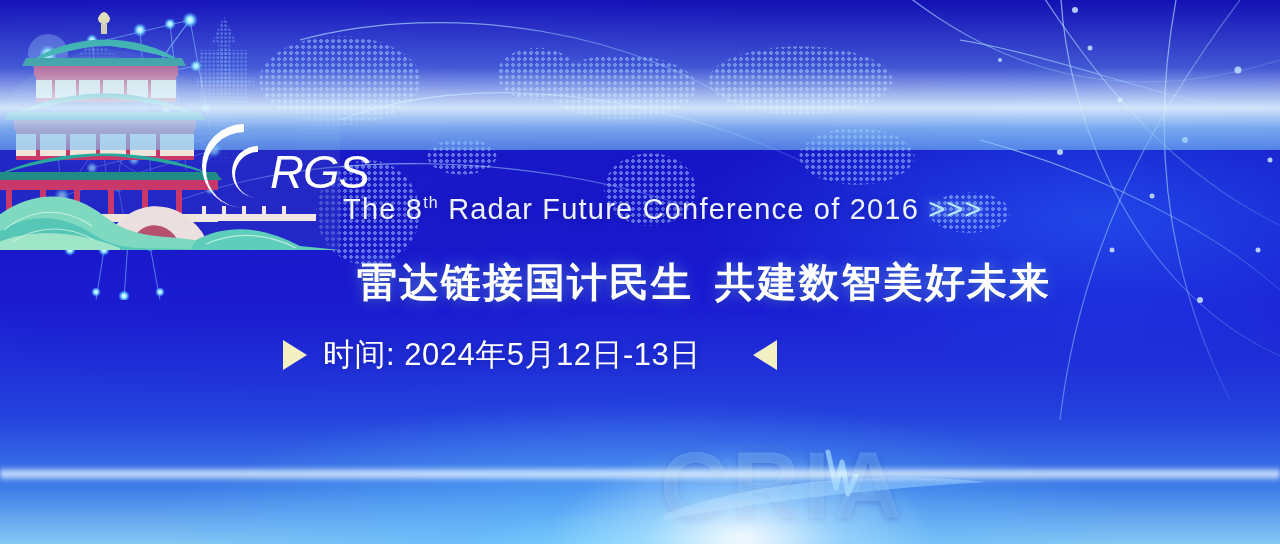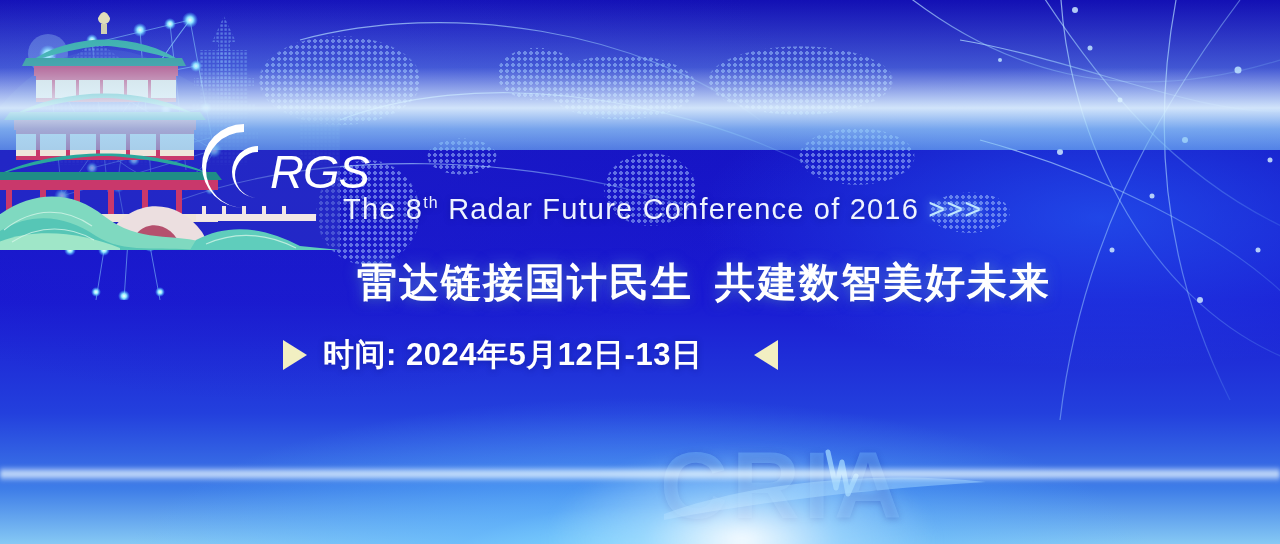--- a/index.html
+++ b/index.html
@@ -114,21 +114,21 @@
     margin-left: 12px;
   }
   #tagline .sp { display: inline-block; width: 22px; }
 
   #meta {
     position: absolute; left: 283px; top: 334px;
     display: flex; align-items: center; gap: 16px;
     white-space: nowrap;
   }
   #meta .txt {
-    font-size: 31px; color: #ffffff; font-weight: 700; letter-spacing: 0.5px;
+    font-size: 31px; color: #ffffff; font-weight: 400; letter-spacing: 0.5px;
     text-shadow: 0 1px 6px rgba(10,20,120,0.45);
   }
   #meta .sep { display: inline-block; width: 20px; }
   .tri {
     width: 0; height: 0; flex: none;
     border-top: 15px solid transparent;
     border-bottom: 15px solid transparent;
   }
   .tri-right { border-left: 24px solid #f2efc2; }
   .tri-left  { border-right: 24px solid #f2efc2; }

